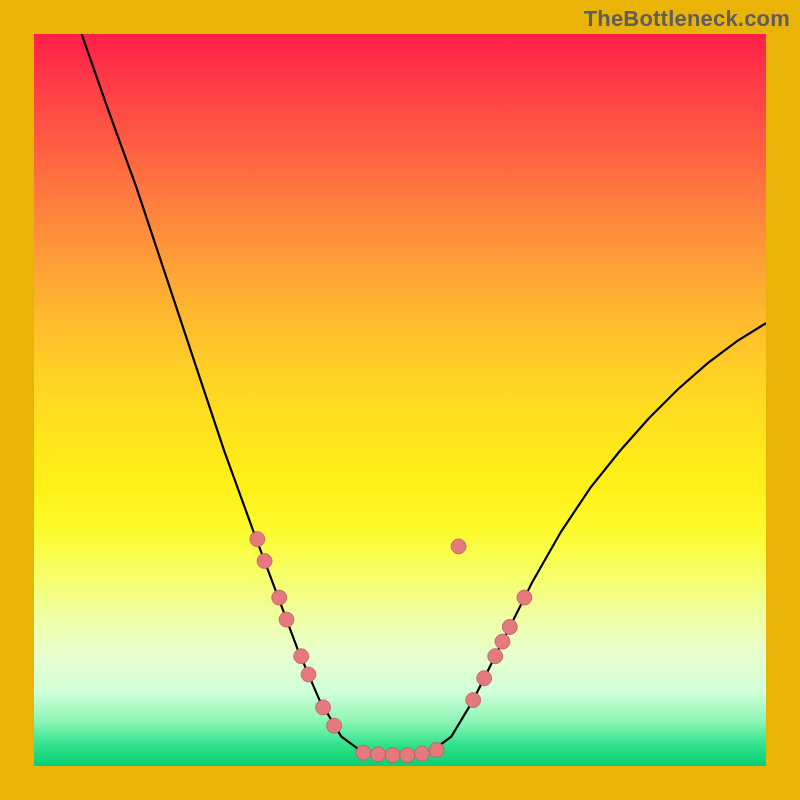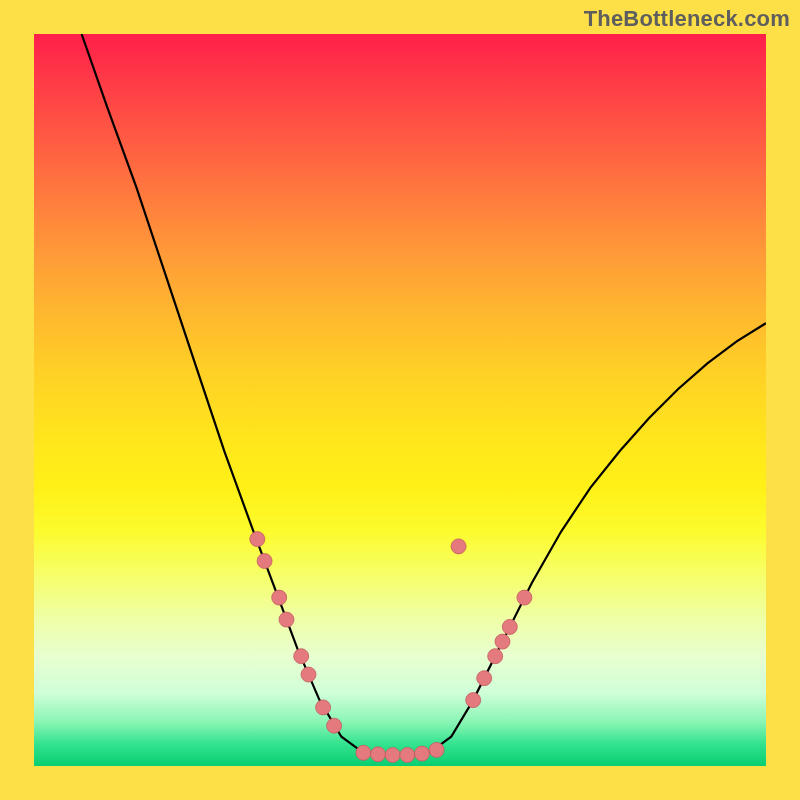--- a/index.html
+++ b/index.html
@@ -1,20 +1,20 @@
 <!DOCTYPE html>
 <html><head>
 <meta charset="utf-8">
 <style>
   * { margin: 0; padding: 0; box-sizing: border-box; }
   html, body { width: 800px; height: 800px; overflow: hidden; background: #000; }
   .container {
     width: 800px;
     height: 800px;
-    background: #fde047;
+    background: #eab308;
     position: relative;
   }
   .watermark {
     position: absolute;
     top: 6px;
     right: 10px;
     font-family: Arial, Helvetica, sans-serif;
     font-size: 22px;
     font-weight: 600;
     color: #5e5e5e;

